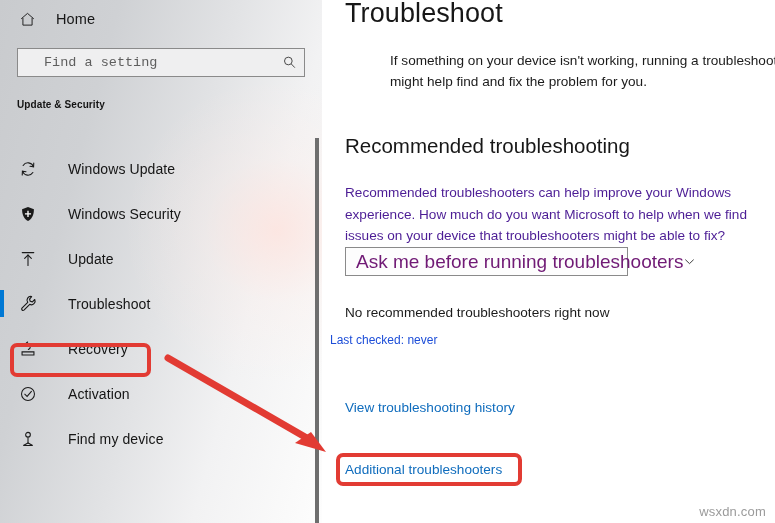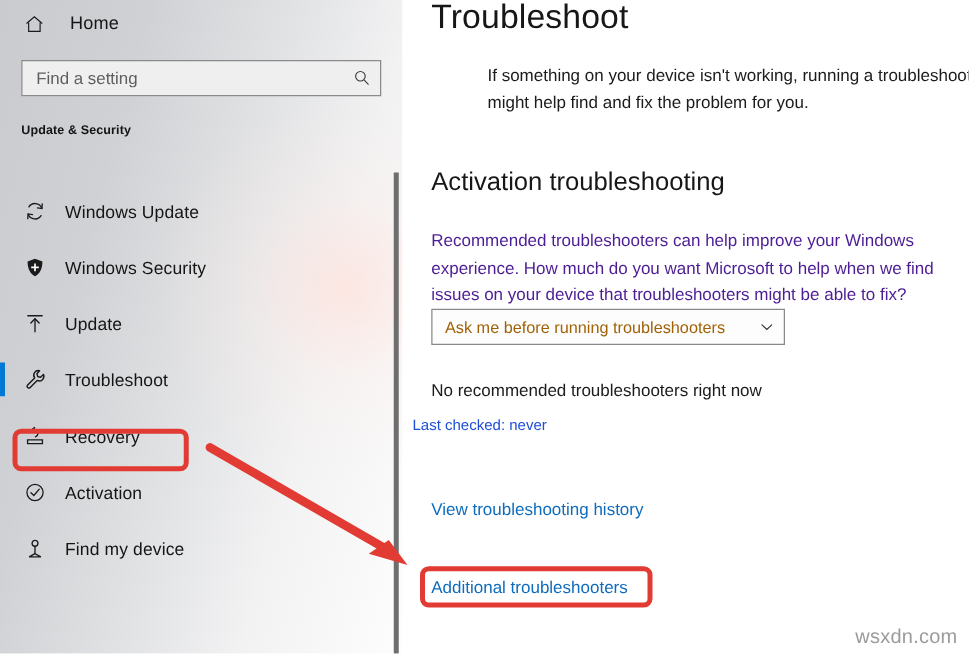--- a/index.html
+++ b/index.html
@@ -65,24 +65,24 @@
     border: 1px solid #8a8a8a;
     background: #efeff0;
     box-sizing: border-box;
     display: flex;
     align-items: center;
   }
   #search-input {
     border: 0;
     outline: 0;
     background: transparent;
-    font-family: Liberation Sans, sans-serif;
+    font-family: Liberation Mono, monospace;
     font-size: 13.5px;
     color: #14532d;
-    padding-left: 11px;
+    padding-left: 26px;
     flex: 1;
     height: 100%;
   }
   #search-input::placeholder { color: #5e5e5e; opacity: 1; }
   #search-icon-btn {
     width: 30px; height: 100%;
     display: flex; align-items: center; justify-content: center;
     color: #3a3a3a;
     cursor: pointer;
   }
@@ -112,21 +112,21 @@
     box-sizing: border-box;
     cursor: default;
   }
   .nav-item .ico {
     width: 24px; height: 24px;
     display: flex; align-items: center; justify-content: center;
     color: #1a1a1a;
     flex: none;
   }
   .nav-item .lbl {
-    margin-left: 12px;
+    margin-left: 28px;
     font-size: 14px;
     color: #151515;
     letter-spacing: 0.1px;
     white-space: nowrap;
   }
   .nav-item.selected .sel-bar {
     position: absolute;
     left: 0; top: 9px;
     width: 4px; height: 27px;
     background: #0078d4;
@@ -209,22 +209,22 @@
     border: 1px solid #8a8a8a;
     background: #fdfdfd;
     box-sizing: border-box;
     display: flex;
     align-items: center;
     cursor: default;
   }
   #dropdown .val {
     flex: 1;
     padding-left: 10px;
-    font-size: 13px;
-    color: #a16207;
+    font-size: 19px;
+    color: #701a75;
     white-space: nowrap;
   }
   #dropdown .chev {
     width: 28px; height: 100%;
     display: flex; align-items: center; justify-content: center;
     color: #333;
   }
   #no-rec {
     position: absolute;
     left: 23px; top: 305px;
@@ -255,21 +255,21 @@
     position: absolute;
     left: 0; top: 0;
     width: 775px; height: 523px;
     pointer-events: none;
   }
 
   
   #watermark {
     position: absolute;
     right: 9px; bottom: 4px;
-    font-size: 16px;
+    font-size: 13px;
     color: #9b9b9b;
     letter-spacing: 0.2px;
   }
 </style>
 </head>
 <body>
 
 <div id="app">
 
   <div id="sidebar">
@@ -374,21 +374,21 @@
         <span class="lbl">Find my device</span>
       </div>
 
     </div>
   </div>
 
   <div id="content">
     <div id="page-title">Troubleshoot</div>
     <div id="intro-text">If something on your device isn't working, running a troubleshooter might help find and fix the problem for you.</div>
 
-    <div id="rec-heading">Activation troubleshooting</div>
+    <div id="rec-heading">Recommended troubleshooting</div>
     <div id="rec-text">Recommended troubleshooters can help improve your Windows experience. How much do you want Microsoft to help when we find issues on your device that troubleshooters might be able to fix?</div>
 
     <div id="dropdown">
       <span class="val">Ask me before running troubleshooters</span>
       <span class="chev">
         <svg width="13" height="13" viewBox="0 0 16 16" fill="none" stroke="currentColor" stroke-width="1.15" stroke-linecap="round">
           <path d="M3.2 6 L8 10.6 L12.8 6"></path>
         </svg>
       </span>
     </div>

